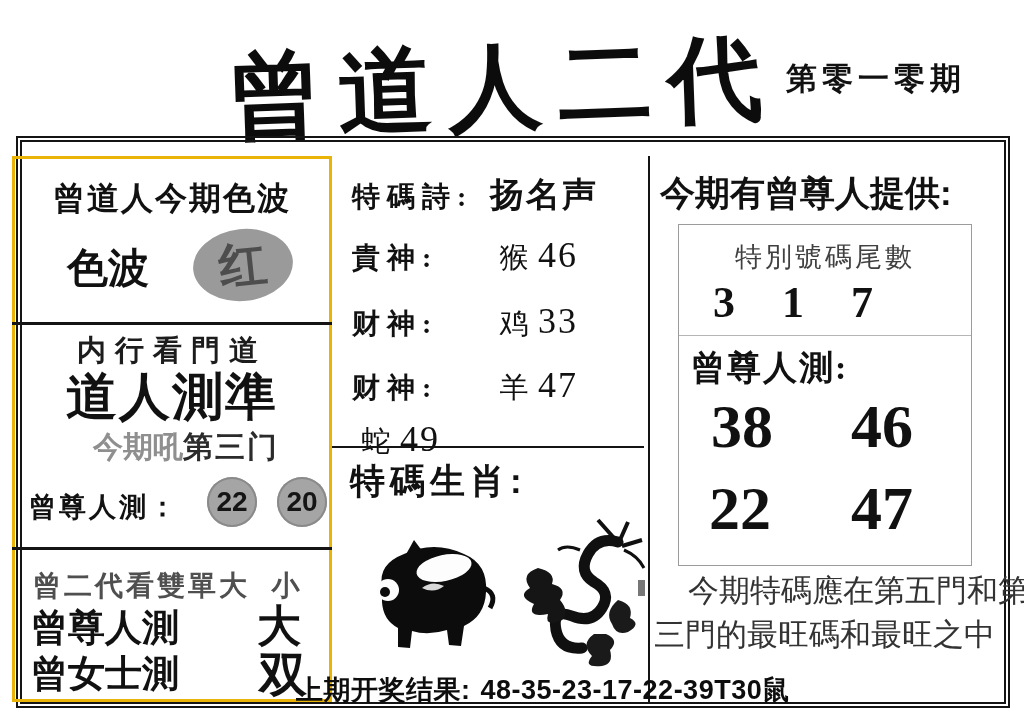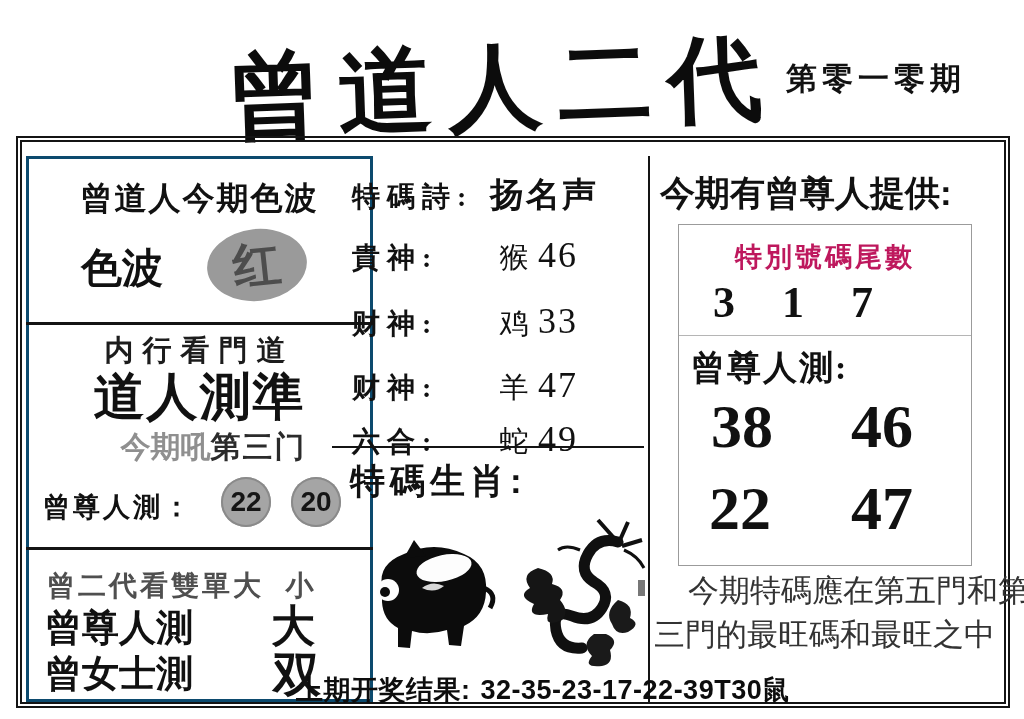--- a/index.html
+++ b/index.html
@@ -9,21 +9,21 @@
 
   
   .page-title{left:228px;top:24px;font-size:94px;font-weight:bold;letter-spacing:16px;
     font-family:"DejaVu Serif",serif;transform:rotate(-2deg);white-space:nowrap;color:#0c0c0c;}
   .issue{left:786px;top:58px;font-size:31px;font-weight:bold;letter-spacing:5px;white-space:nowrap;text-align:center;}
 
   
   .frame{left:16px;top:136px;width:982px;height:560px;border:6px double #141414;}
 
   
-  .left-panel{left:26px;top:156px;width:347px;height:546px;border:3px solid #0c4a6e;box-sizing:border-box;}
+  .left-panel{left:12px;top:156px;width:320px;height:546px;border:3px solid #eab308;box-sizing:border-box;}
   .left-panel .hline{left:-3px;right:-3px;height:3px;background:#141414;position:absolute;}
   .sebo-heading{left:0;right:0;top:18px;text-align:center;font-family:"Liberation Sans",sans-serif;
     font-weight:800;font-size:32px;letter-spacing:2px;white-space:nowrap;}
   .sebo-label{left:52px;top:82px;font-family:Liberation Serif, serif;font-weight:800;font-size:41px;}
   .sebo-oval{left:178px;top:70px;width:100px;height:72px;background:#9a9a9a;border-radius:50%;
     display:flex;align-items:center;justify-content:center;font-size:48px;color:#4d4d4d;
     font-weight:bold;transform:rotate(-6deg);}
   .insider{left:0;right:0;top:172px;text-align:center;font-size:29px;font-weight:700;
     letter-spacing:9px;color:#1c1c1c;white-space:nowrap;}
   .daoren{left:0;right:0;top:204px;text-align:center;font-family:"Liberation Sans",sans-serif;
@@ -55,21 +55,21 @@
   .zodiac-heading{left:18px;top:302px;font-family:"Liberation Sans",sans-serif;font-weight:800;
     font-size:35px;letter-spacing:5px;white-space:nowrap;}
   .pig-art{left:20px;top:372px;} .dragon-art{left:178px;top:360px;}
 
   
   .right-panel{left:648px;top:156px;width:356px;height:546px;border-left:2px solid #141414;box-sizing:border-box;}
   .provider-heading{left:10px;top:14px;font-family:"Liberation Sans",sans-serif;font-weight:700;
     font-size:35px;letter-spacing:0px;white-space:nowrap;}
   .tail-box{left:28px;top:68px;width:292px;height:340px;border:1px solid #9b9b9b;position:absolute;}
   .tail-label{left:0;right:0;top:14px;text-align:center;font-family:"Liberation Sans",sans-serif;
-    font-weight:700;font-size:27px;letter-spacing:3px;color:#be185d;white-space:nowrap;}
+    font-weight:400;font-size:27px;letter-spacing:3px;color:#404040;white-space:nowrap;}
   .tail-digits{left:34px;top:52px;font-size:44px;font-weight:700;letter-spacing:18px;white-space:nowrap;}
   .tail-divider{position:absolute;left:0;right:0;top:110px;height:1px;background:#b5b5b5;}
   .special-label{left:12px;top:120px;font-size:34px;font-weight:700;letter-spacing:2px;white-space:nowrap;}
   .big-num{position:absolute;font-size:62px;font-weight:900;font-family:"Liberation Serif",serif;}
   .n38{left:32px;top:166px;} .n46{left:172px;top:166px;}
   .n22{left:30px;top:248px;} .n47{left:172px;top:248px;}
   .note1{left:38px;top:414px;font-size:31px;color:#333;white-space:nowrap;}
   .note2{left:4px;top:458px;font-size:31px;color:#333;white-space:nowrap;}
 
   
@@ -122,21 +122,20 @@
       <span class="lbl">财神:</span>
       <span class="ani">鸡</span>
       <span class="val">33</span>
     </div>
     <div class="mid-row" style="top:208px;">
       <span class="lbl">财神:</span>
       <span class="ani">羊</span>
       <span class="val">47</span>
     </div>
     <div class="mid-row" style="top:262px;">
-      <span class="lbl">六合:</span>
       <span class="ani">蛇</span>
       <span class="val">49</span>
     </div>
     <div class="mid-divider"></div>
     <div class="abs zodiac-heading">特碼生肖:</div>
 
     <div class="abs pig-art">
       <svg width="150" height="140" viewBox="0 0 150 140">
         <path fill="#0c0c0c" d="M30,58 Q26,36 52,26 Q82,12 112,26 Q136,36 134,64 Q133,88 112,98 L109,118 L97,117 L95,102 Q76,108 60,103 L58,120 L46,119 L46,100 Q31,92 30,74 Z"></path>
         <ellipse fill="#fdfdfd" cx="92" cy="40" rx="28" ry="13" transform="rotate(-12 92 40)"></ellipse>
@@ -170,16 +169,16 @@
       <div class="big-num n38">38</div>
       <div class="big-num n46">46</div>
       <div class="big-num n22">22</div>
       <div class="big-num n47">47</div>
     </div>
     <div class="abs note1">今期特碼應在第五門和第</div>
     <div class="abs note2">三門的最旺碼和最旺之中</div>
   </div>
 
   <div class="abs footer">
-    <span>上期开奖结果:</span><span class="val">32-35-23-17-22-39T30鼠</span>
+    <span>上期开奖结果:</span><span class="val">48-35-23-17-22-39T30鼠</span>
   </div>
 
 </div>
 
 </body></html>

